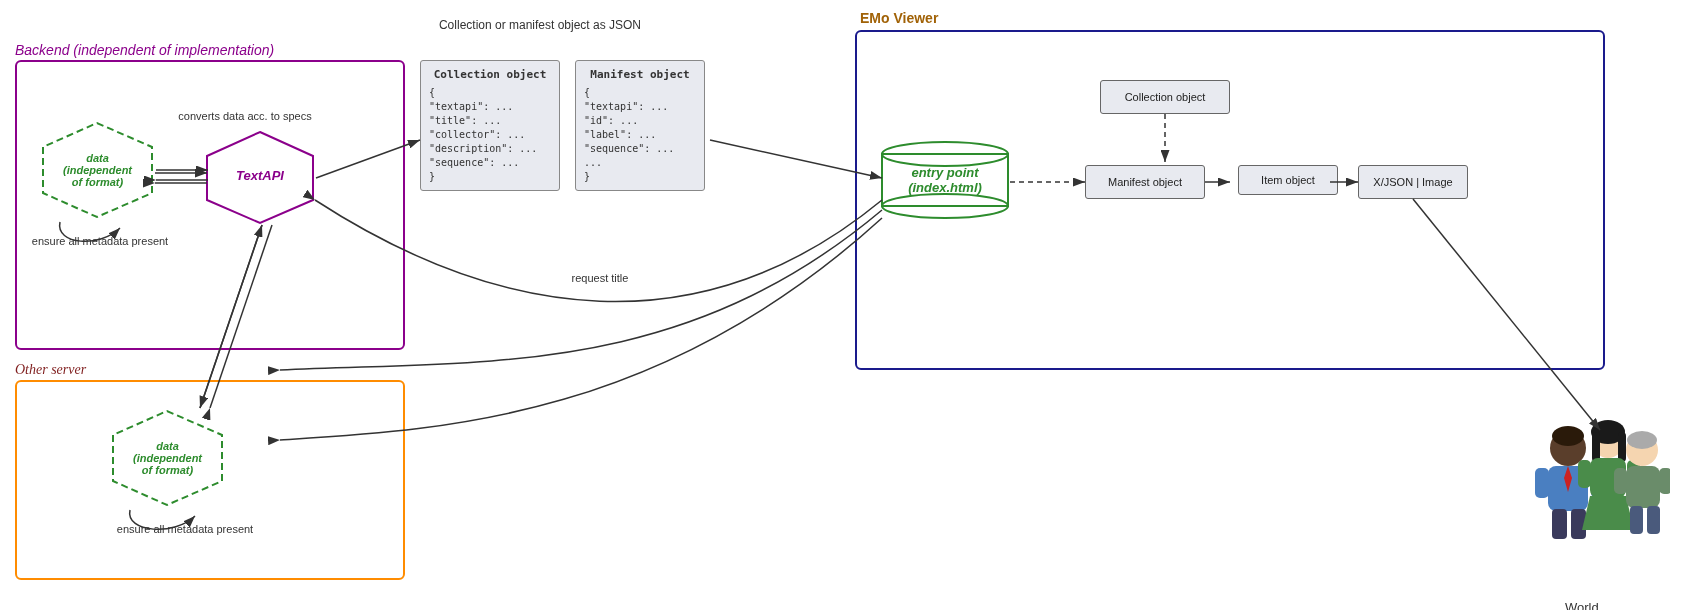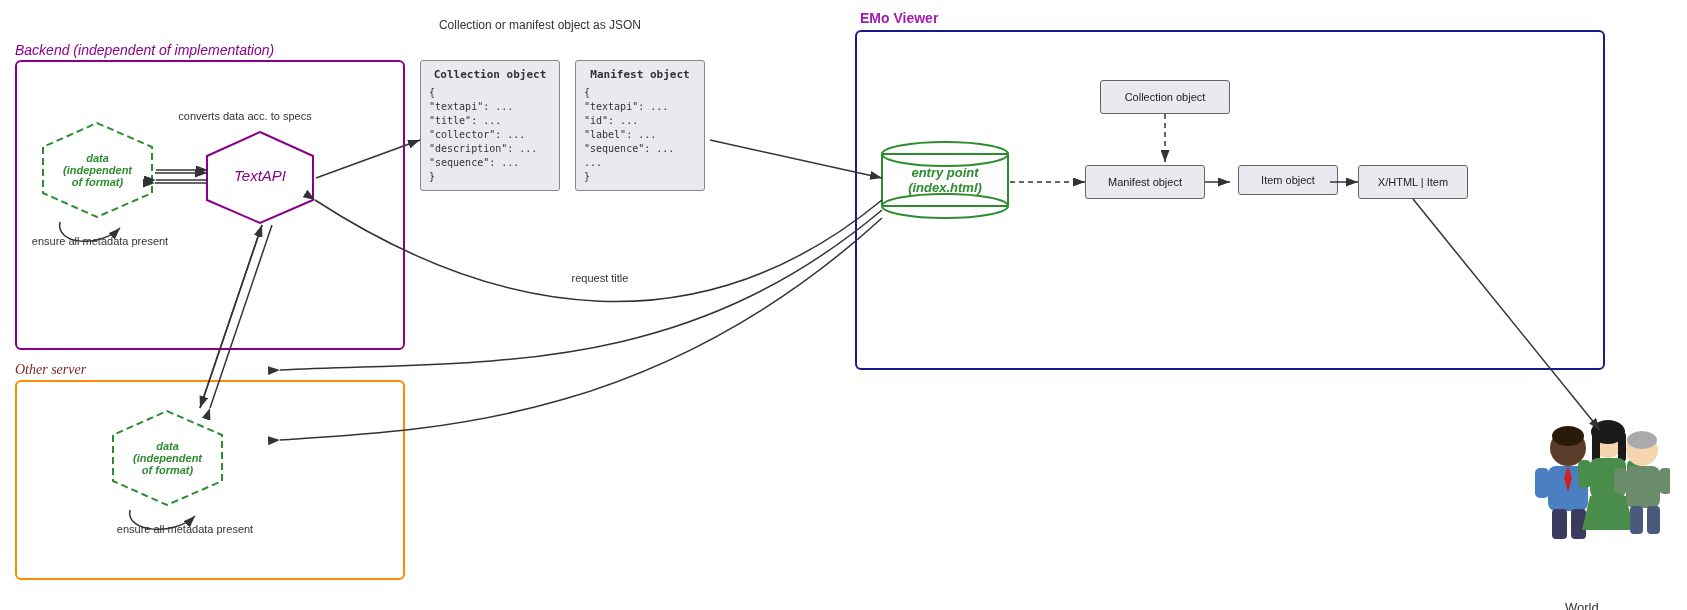--- a/index.html
+++ b/index.html
@@ -64,21 +64,21 @@
       top: 30px;
       width: 750px;
       height: 340px;
       border: 2.5px solid #1a1a8c;
       border-radius: 6px;
     }
     .emo-viewer-label {
       position: absolute;
       left: 860px;
       top: 10px;
-      color: #a21caf;
+      color: #a16207;
       font-size: 14px;
       font-weight: bold;
     }
 
     
     .textapi-hex {
       position: absolute;
       left: 205px;
       top: 130px;
     }
@@ -88,23 +88,23 @@
     .textapi-hex-label {
       position: absolute;
       left: 205px;
       top: 130px;
       width: 110px;
       height: 90px;
       display: flex;
       align-items: center;
       justify-content: center;
       color: #8B008B;
-      font-size: 15px;
-      font-style: italic;
-      font-weight: normal;
+      font-size: 13px;
+      font-style: italic;
+      font-weight: bold;
       text-align: center;
       pointer-events: none;
     }
 
     
     .data-hex-backend {
       position: absolute;
       left: 40px;
       top: 120px;
     }
@@ -333,21 +333,21 @@
 
   <div class="box" style="left:1085px; top:165px; width:120px; height:34px;">
     <span>Manifest object</span>
   </div>
 
   <div class="box" style="left:1238px; top:165px; width:100px; height:30px;">
     <span>Item object</span>
   </div>
 
   <div class="box" style="left:1358px; top:165px; width:110px; height:34px;">
-    <span>X/HTML | Item</span>
+    <span>X/JSON | Image</span>
   </div>
 
   <div class="annotation" style="left:540px; top:272px; width:120px;">
     <span>request title</span>
   </div>
 
   <div class="world-label" style="position:absolute; left:1565px; top:580px; text-align:center; font-size:13px; color:#333;">
     <span>World</span>
   </div>
 

